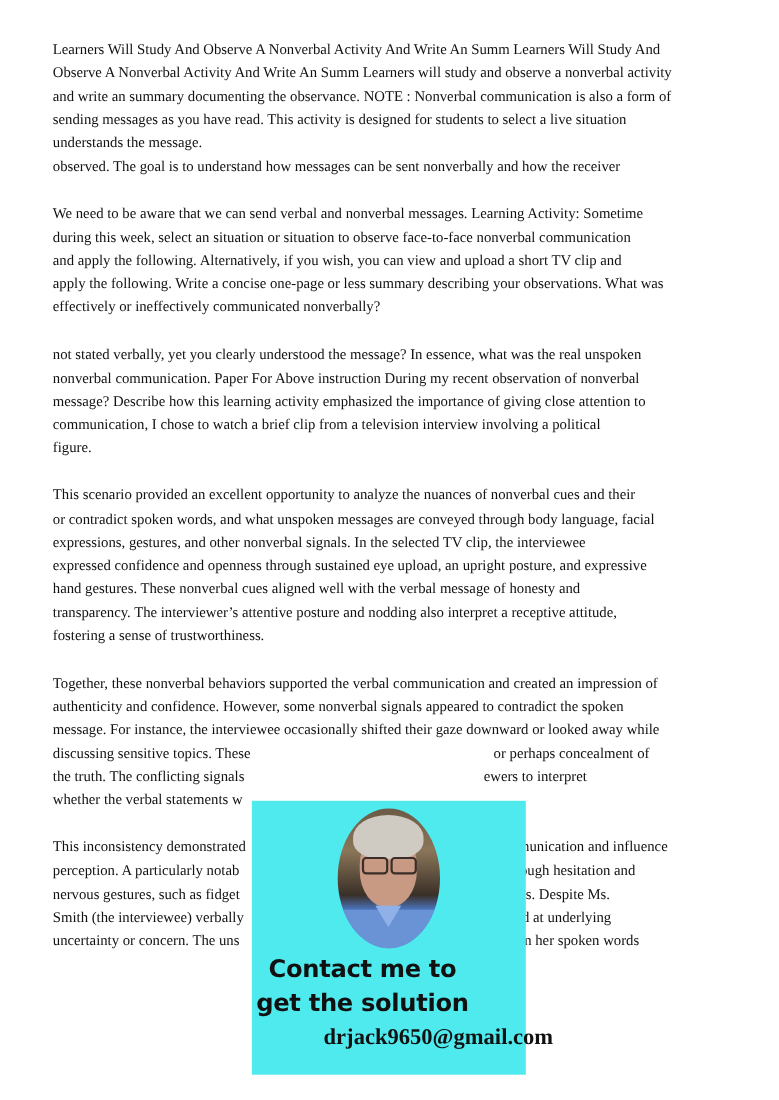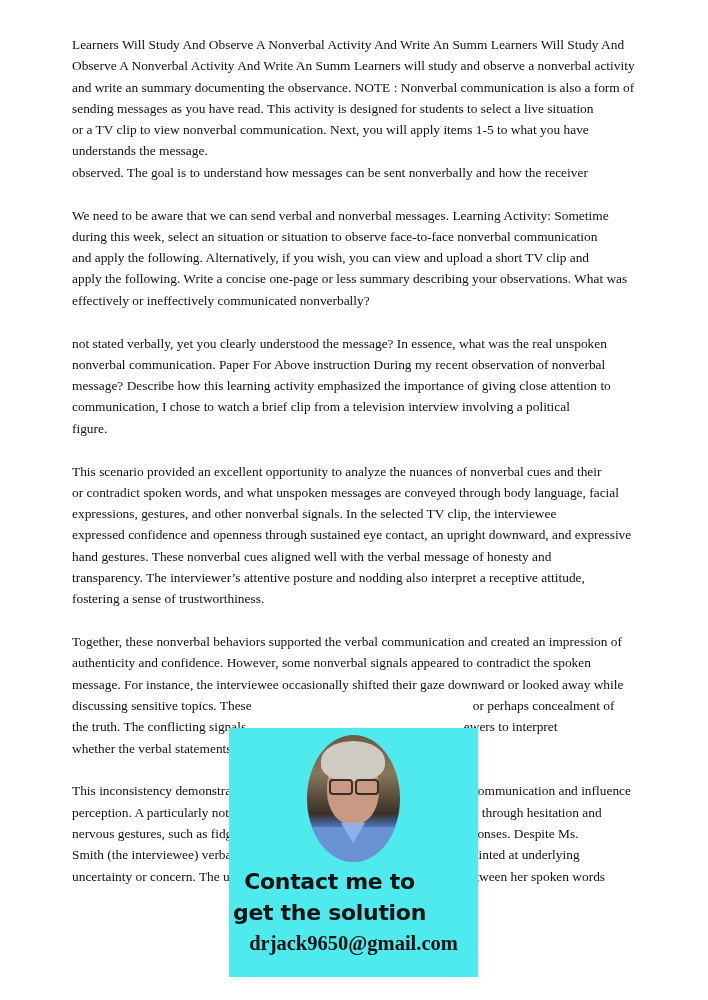--- a/index.html
+++ b/index.html
@@ -1,21 +1,20 @@
 <!DOCTYPE html>
 <html><head>
 <meta charset="utf-8">
 <style>
   html, body { margin: 0; padding: 0; background: #ffffff; }
   body { width: 708px; height: 1000px; position: relative; overflow: hidden; }
   .page {
     position: absolute; left: 48px; top: 34px; width: 620px;
     font-family: "Liberation Serif", serif; font-size: 13.4px; line-height: 21.3px;
     color: #111111;
-    margin-left: 24px;
   }
   .para { margin: 0 0 21.5px 0; }
   .line { display: block; white-space: nowrap; }
   .promo {
     position: absolute; left: 229px; top: 728px; width: 249px; height: 249px;
     background: #4eeaee;
   }
   .photo {
     position: absolute; left: 78px; top: 7px; width: 93px; height: 127px;
     border-radius: 50%; overflow: hidden;
@@ -27,33 +26,32 @@
   .photo .glasses-r { position:absolute; left:48px; top:44px; width:20px; height:12px; border:2px solid #3b2e28; border-radius:4px; }
   .photo .shirt { position:absolute; left:0; top:92px; width:93px; height:40px; background:#6a93d6; }
   .photo .collar { position:absolute; left:34px; top:88px; width:24px; height:20px; background:#8fb1e8; clip-path: polygon(0 0, 50% 100%, 100% 0); }
   .promo-title {
     position: absolute; left: 0; top: 138px; width: 201px; text-align: center;
     font-family: "DejaVu Sans", sans-serif; font-weight: bold; font-size: 22px; line-height: 31px;
     color: #111111; letter-spacing: -0.3px;
   }
   .promo-email {
     position: absolute; left: 0; top: 204px; width: 249px; text-align: center;
-    font-family: "Liberation Serif", serif; font-weight: bold; font-size: 20.5px; color: #111111;
+    font-family: "Liberation Serif", serif; font-weight: bold; font-size: 20.5px; color: #111111; padding-left: 45px;
   }
 </style>
 </head>
 <body>
 
 <div class="page">
   <p class="para">
     <span class="line">Learners Will Study And Observe A Nonverbal Activity And Write An Summ Learners Will Study And</span>
     <span class="line">Observe A Nonverbal Activity And Write An Summ Learners will study and observe a nonverbal activity</span>
     <span class="line">and write an summary documenting the observance. NOTE : Nonverbal communication is also a form of</span>
     <span class="line">sending messages as you have read. This activity is designed for students to select a live situation</span>
-    <span class="line">or a TV clip to view nonverbal communication. Next, you will apply items 1-5 to what you have</span>
     <span class="line">understands the message.</span>
     <span class="line">observed. The goal is to understand how messages can be sent nonverbally and how the receiver</span>
   </p>
   <p class="para">
     <span class="line">We need to be aware that we can send verbal and nonverbal messages. Learning Activity: Sometime</span>
     <span class="line">during this week, select an situation or situation to observe face-to-face nonverbal communication</span>
     <span class="line">and apply the following. Alternatively, if you wish, you can view and upload a short TV clip and</span>
     <span class="line">apply the following. Write a concise one-page or less summary describing your observations. What was</span>
     <span class="line">effectively or ineffectively communicated nonverbally?</span>
   </p>
@@ -61,21 +59,21 @@
     <span class="line">not stated verbally, yet you clearly understood the message? In essence, what was the real unspoken</span>
     <span class="line">nonverbal communication. Paper For Above instruction During my recent observation of nonverbal</span>
     <span class="line">message? Describe how this learning activity emphasized the importance of giving close attention to</span>
     <span class="line">communication, I chose to watch a brief clip from a television interview involving a political</span>
     <span class="line">figure.</span>
   </p>
   <p class="para">
     <span class="line">This scenario provided an excellent opportunity to analyze the nuances of nonverbal cues and their</span>
     <span class="line">or contradict spoken words, and what unspoken messages are conveyed through body language, facial</span>
     <span class="line">expressions, gestures, and other nonverbal signals. In the selected TV clip, the interviewee</span>
-    <span class="line">expressed confidence and openness through sustained eye contact, an upright downward, and expressive</span>
+    <span class="line">expressed confidence and openness through sustained eye upload, an upright posture, and expressive</span>
     <span class="line">hand gestures. These nonverbal cues aligned well with the verbal message of honesty and</span>
     <span class="line">transparency. The interviewer’s attentive posture and nodding also interpret a receptive attitude,</span>
     <span class="line">fostering a sense of trustworthiness.</span>
   </p>
   <p class="para">
     <span class="line">Together, these nonverbal behaviors supported the verbal communication and created an impression of</span>
     <span class="line">authenticity and confidence. However, some nonverbal signals appeared to contradict the spoken</span>
     <span class="line">message. For instance, the interviewee occasionally shifted their gaze downward or looked away while</span>
     <span class="line" style="white-space:pre">discussing sensitive topics. These                                                                  or perhaps concealment of</span>
     <span class="line" style="white-space:pre">the truth. The conflicting signals                                                                 ewers to interpret</span>

